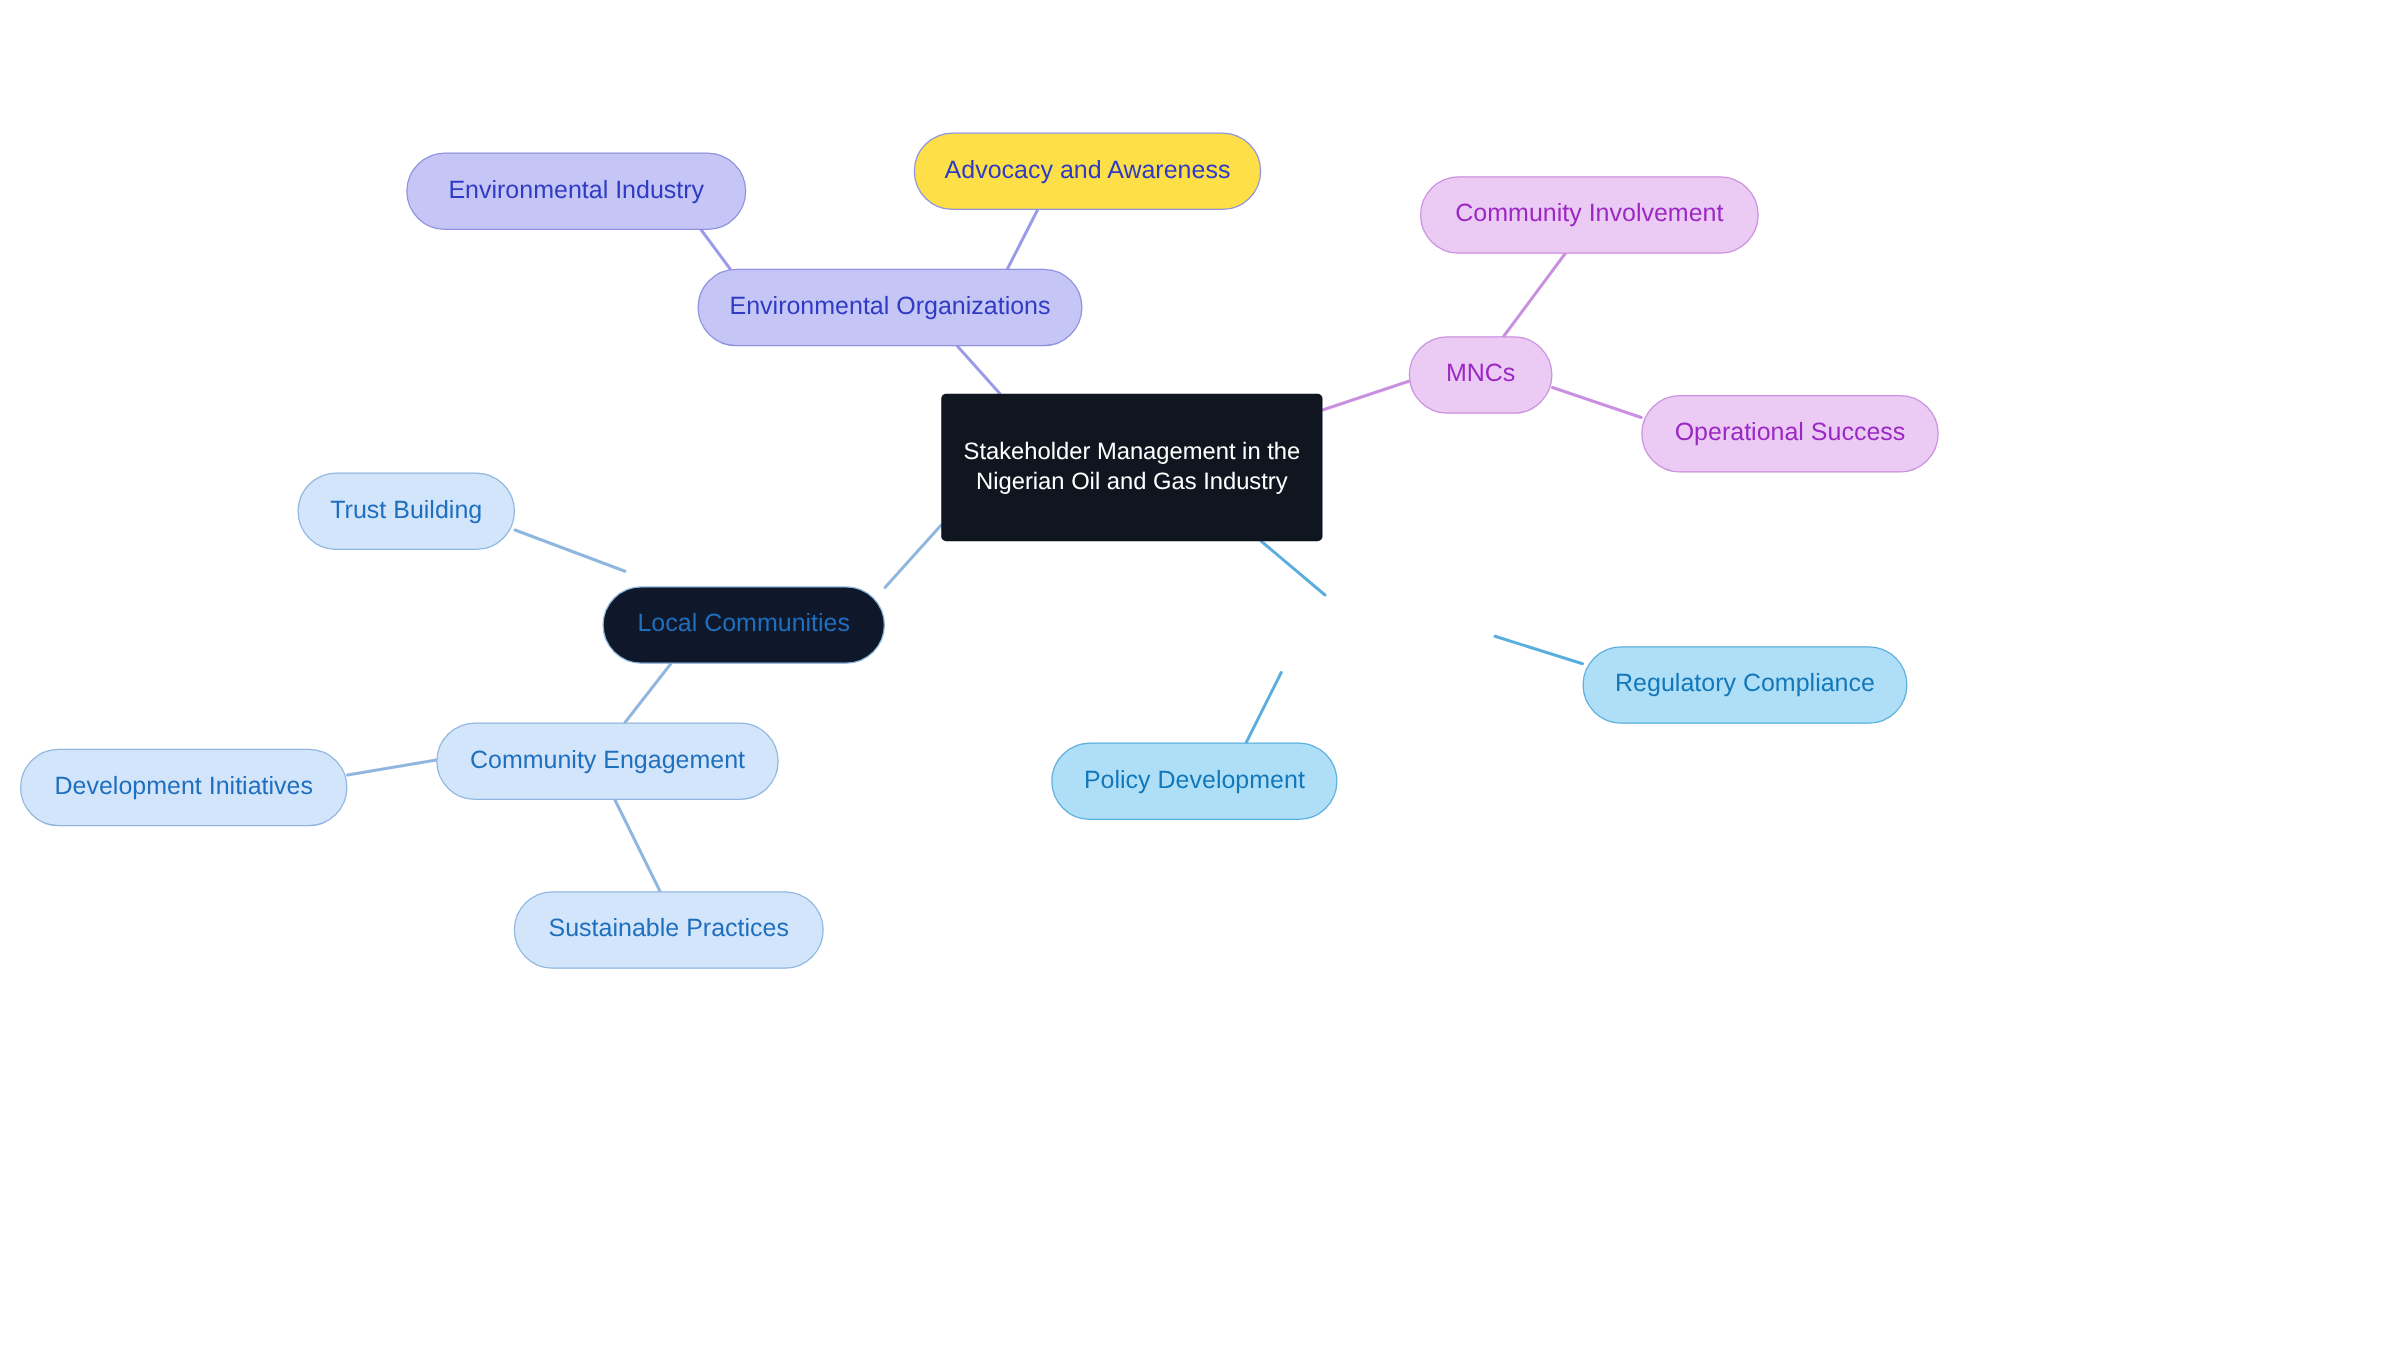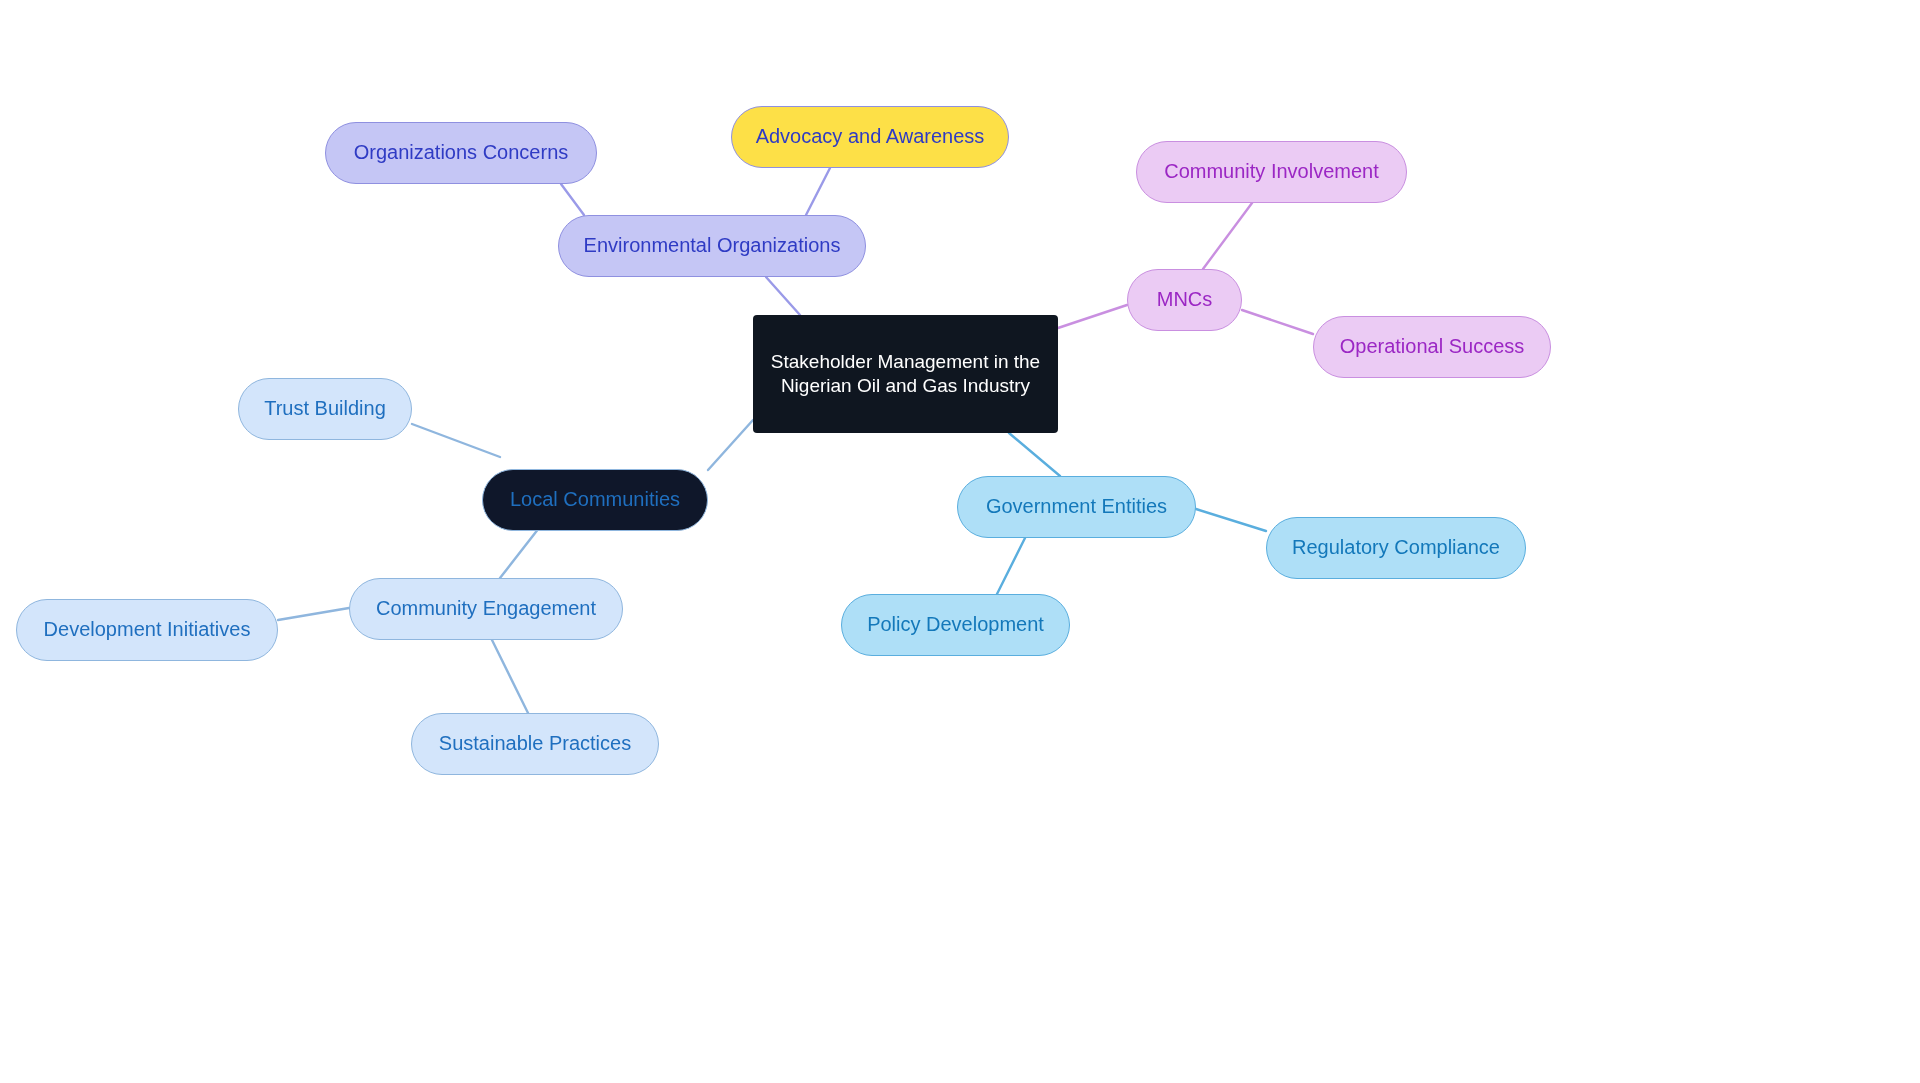--- a/index.html
+++ b/index.html
@@ -74,21 +74,21 @@
       <line x1="1025" y1="538" x2="997" y2="594" stroke="#5aaede" stroke-width="2.4" stroke-linecap="round"></line>
     </svg>
   <div id="node-layer">
       <div class="node root" style="left: 753px; top: 315px; width: 305px; height: 118px; background: rgb(15, 22, 32); border-color: rgb(15, 22, 32); color: rgb(255, 255, 255); font-size: 19px;">
         <span class="node-label">Stakeholder Management in the Nigerian Oil and Gas Industry</span>
       </div>
       <div class="node" style="left: 558px; top: 215px; width: 308px; height: 62px; background: rgb(197, 198, 245); border-color: rgb(143, 144, 224); color: rgb(47, 59, 196); font-size: 20px;">
         <span class="node-label">Environmental Organizations</span>
       </div>
       <div class="node" style="left: 325px; top: 122px; width: 272px; height: 62px; background: rgb(197, 198, 245); border-color: rgb(143, 144, 224); color: rgb(47, 59, 196); font-size: 20px;">
-        <span class="node-label">Organizations Concerns</span>
+        <span class="node-label">Environmental Industry</span>
       </div>
       <div class="node" style="left: 731px; top: 106px; width: 278px; height: 62px; background: #fde047; border-color: rgb(143, 144, 224); color: rgb(47, 59, 196); font-size: 20px;">
         <span class="node-label">Advocacy and Awareness</span>
       </div>
       <div class="node" style="left: 1127px; top: 269px; width: 115px; height: 62px; background: rgb(235, 203, 244); border-color: rgb(201, 143, 224); color: rgb(155, 39, 196); font-size: 20px;">
         <span class="node-label">MNCs</span>
       </div>
       <div class="node" style="left: 1136px; top: 141px; width: 271px; height: 62px; background: rgb(235, 203, 244); border-color: rgb(201, 143, 224); color: rgb(155, 39, 196); font-size: 20px;">
         <span class="node-label">Community Involvement</span>
       </div>
@@ -103,23 +103,20 @@
       </div>
       <div class="node" style="left: 349px; top: 578px; width: 274px; height: 62px; background: rgb(211, 229, 251); border-color: rgb(143, 182, 222); color: rgb(31, 111, 191); font-size: 20px;">
         <span class="node-label">Community Engagement</span>
       </div>
       <div class="node" style="left: 16px; top: 599px; width: 262px; height: 62px; background: rgb(211, 229, 251); border-color: rgb(143, 182, 222); color: rgb(31, 111, 191); font-size: 20px; text-align: right;">
         <span class="node-label">Development Initiatives</span>
       </div>
       <div class="node" style="left: 411px; top: 713px; width: 248px; height: 62px; background: rgb(211, 229, 251); border-color: rgb(143, 182, 222); color: rgb(31, 111, 191); font-size: 20px;">
         <span class="node-label">Sustainable Practices</span>
       </div>
-      <div class="node" style="left: 957px; top: 476px; width: 239px; height: 62px; background: rgb(174, 223, 247); border-color: rgb(90, 174, 222); color: rgb(19, 120, 186); font-size: 20px;">
-        <span class="node-label">Government Entities</span>
-      </div>
       <div class="node" style="left: 1266px; top: 517px; width: 260px; height: 62px; background: rgb(174, 223, 247); border-color: rgb(90, 174, 222); color: rgb(19, 120, 186); font-size: 20px;">
         <span class="node-label">Regulatory Compliance</span>
       </div>
       <div class="node" style="left: 841px; top: 594px; width: 229px; height: 62px; background: rgb(174, 223, 247); border-color: rgb(90, 174, 222); color: rgb(19, 120, 186); font-size: 20px; align-items: center;">
         <span class="node-label">Policy Development</span>
       </div>
     </div>
 </div>
 
 </body></html>

